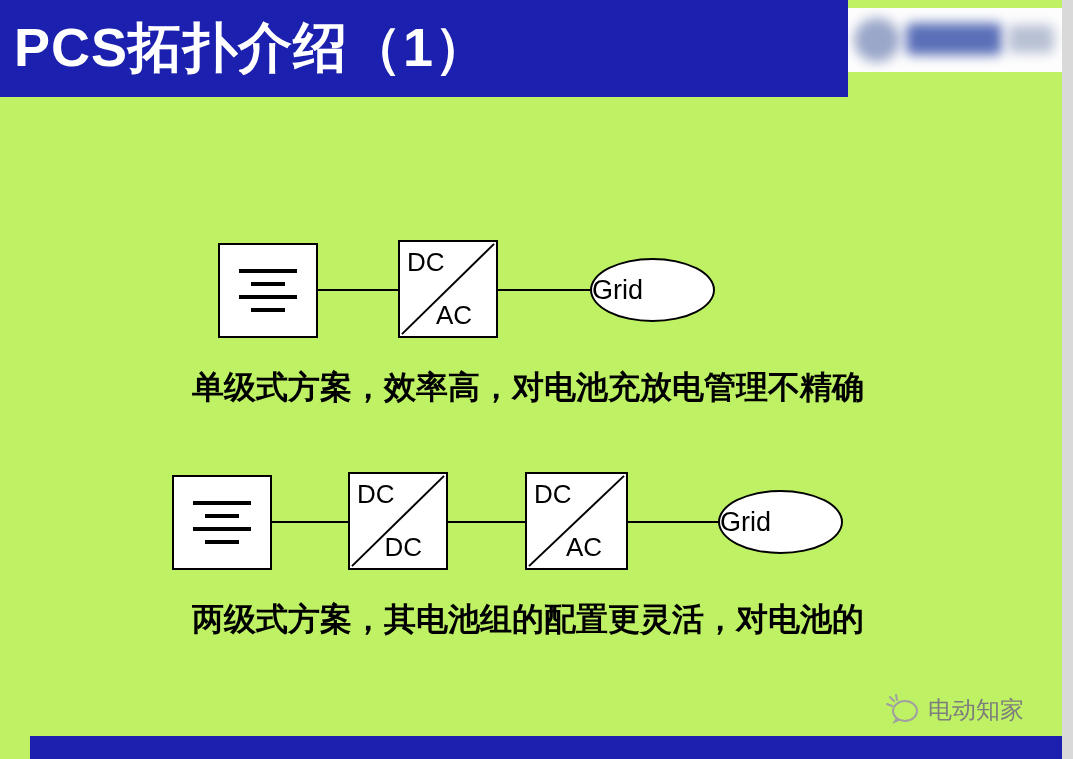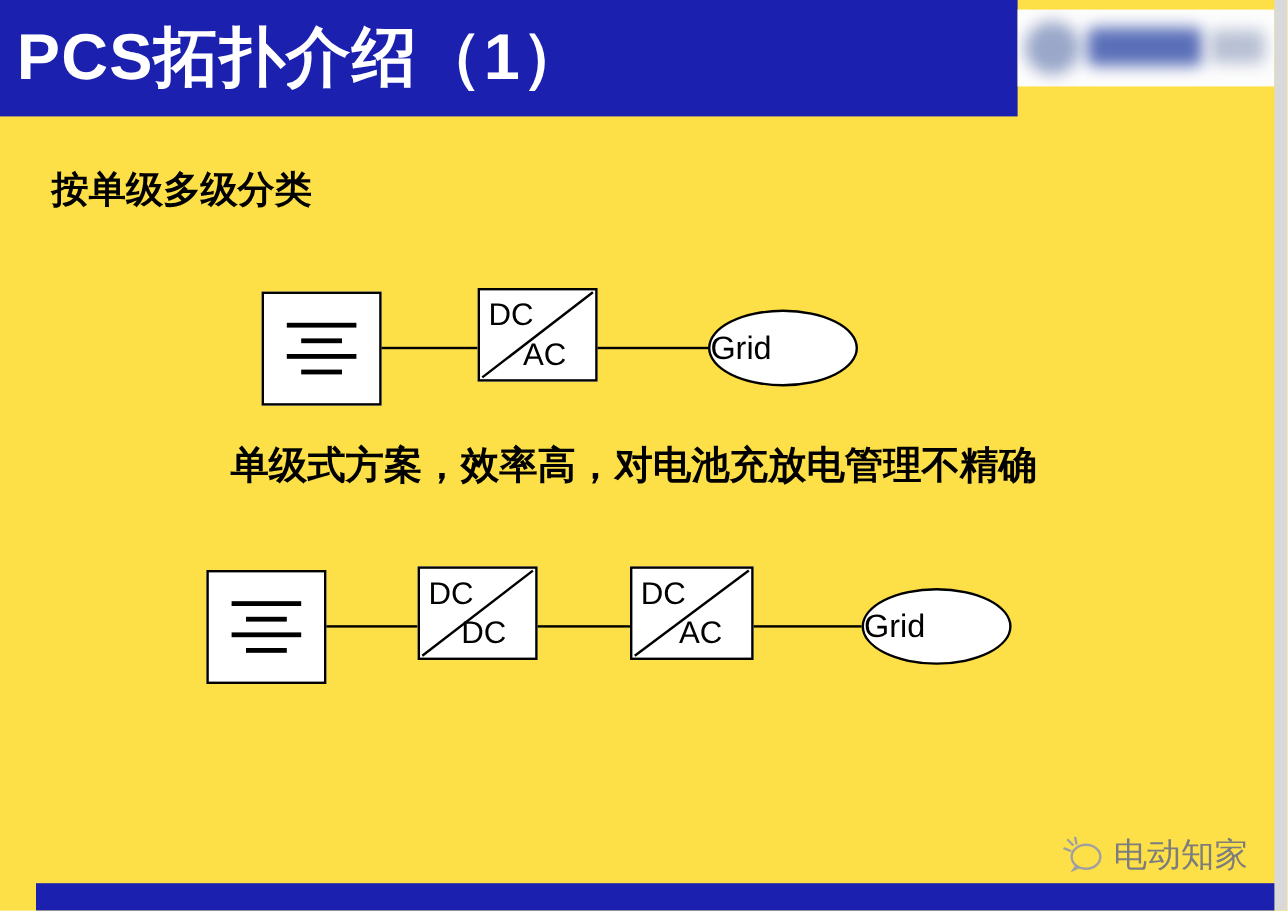--- a/index.html
+++ b/index.html
@@ -1,18 +1,18 @@
 <!DOCTYPE html>
 <html style="--header-blue: #1b20af; --bottom-bar-blue: #1b20af; --side-strip-gray: #d9d9d9; --text-black: #000000; --watermark-gray: #7d7d7d;"><head>
 <meta charset="utf-8">
 <style>
   * { margin:0; padding:0; box-sizing:border-box; }
   html,body { background:#fff; }
   body { font-family:"Liberation Sans","DejaVu Sans",sans-serif; }
-  .slide { position:relative; width:1073px; height:759px; background:#fde047; overflow:hidden; }
+  .slide { position:relative; width:1073px; height:759px; background:#bef264; overflow:hidden; }
   .abs { position:absolute; }
 
   
   .header { left:0; top:0; width:848px; height:97px; background:var(--header-blue,#1b20af); display:flex; align-items:center; }
   .header-title { color:#ffffff; font-weight:bold; font-size:54px; padding-left:14px; letter-spacing:1px; white-space:nowrap; }
 
   
   .logo-box { left:848px; top:8px; width:214px; height:64px; background:#fdfdfd; overflow:hidden; }
   .logo-box .blob { position:absolute; filter:blur(6px); }
   .b1 { left:6px; top:10px; width:46px; height:44px; border-radius:50%; background:#9aa7c9; }
@@ -26,52 +26,51 @@
 
   
   .battery { width:100px; height:95px; border:2px solid #000; background:#fff; display:flex; flex-direction:column; align-items:center; justify-content:center; gap:9px; }
   .battery .l { height:4px; background:#000; }
   .battery .l.long { width:58px; }
   .battery .l.short { width:34px; }
 
   .hline { height:2px; background:#000; }
 
   
-  .conv { height:78px; border:2px solid #000; background:#fff; }
+  .conv { height:98px; border:2px solid #000; background:#fff; }
   .conv svg { position:absolute; left:0; top:0; width:100%; height:100%; }
   .conv .lbl { position:absolute; font-size:26px; color:#000; }
   .conv .lbl.top { left:7px; top:5px; }
   .conv .lbl.bottom { right:24px; bottom:5px; }
 
   .grid-ellipse { width:125px; height:64px; border:2px solid #000; border-radius:50%; background:#fff; display:flex; align-items:center; justify-content:flex-start; font-size:27px; color:#000; }
 
   .caption { font-size:32px; font-weight:bold; color:#000; line-height:39px; white-space:nowrap; }
 
   
   .watermark { left:884px; top:694px; display:flex; align-items:center; gap:8px; }
-  .watermark .wm-text { font-size:28px; color:#7d7d7d; }
+  .watermark .wm-text { font-size:24px; color:#7d7d7d; }
 </style>
 </head>
 <body>
 
 <div class="slide">
 
   <div class="header abs">
     <div class="header-title">PCS拓扑介绍（1）</div>
   </div>
 
   <div class="logo-box abs">
     <div class="blob b1"></div>
     <div class="blob b2"></div>
     <div class="blob b3"></div>
   </div>
 
   <div class="right-strip abs"></div>
 
-  <div class="section-heading abs">按单级多级分类</div>
 
   <div>
     <div class="battery abs" style="left:218px; top:243px;">
       <div class="l long"></div>
       <div class="l short"></div>
       <div class="l long"></div>
       <div class="l short"></div>
     </div>
 
     <div class="hline abs" style="left:318px; top:289px; width:80px;"></div>
@@ -121,20 +120,21 @@
       <span class="lbl bottom">AC</span>
     </div>
 
     <div class="hline abs" style="left:628px; top:521px; width:90px;"></div>
 
     <div class="grid-ellipse abs" style="left:718px; top:490px;">
       <span>Grid</span>
     </div>
 
     <div class="caption abs" style="left:192px; top:600px;">
+      <div>两级式方案，其电池组的配置更灵活，对电池的</div>
     </div>
   </div>
 
   <div class="watermark abs">
     <svg width="36" height="32" viewBox="0 0 36 32">
       <path d="M6 3 L10 7 M3 10 L8 12 M12 1 L13 6" stroke="#a0a0a0" stroke-width="2" fill="none" stroke-linecap="round"></path>
       <ellipse cx="21" cy="17" rx="12" ry="10" fill="none" stroke="#a0a0a0" stroke-width="2"></ellipse>
       <path d="M12 24 L8 30 L17 26 Z" fill="#a0a0a0"></path>
     </svg>
     <span class="wm-text">电动知家</span>

